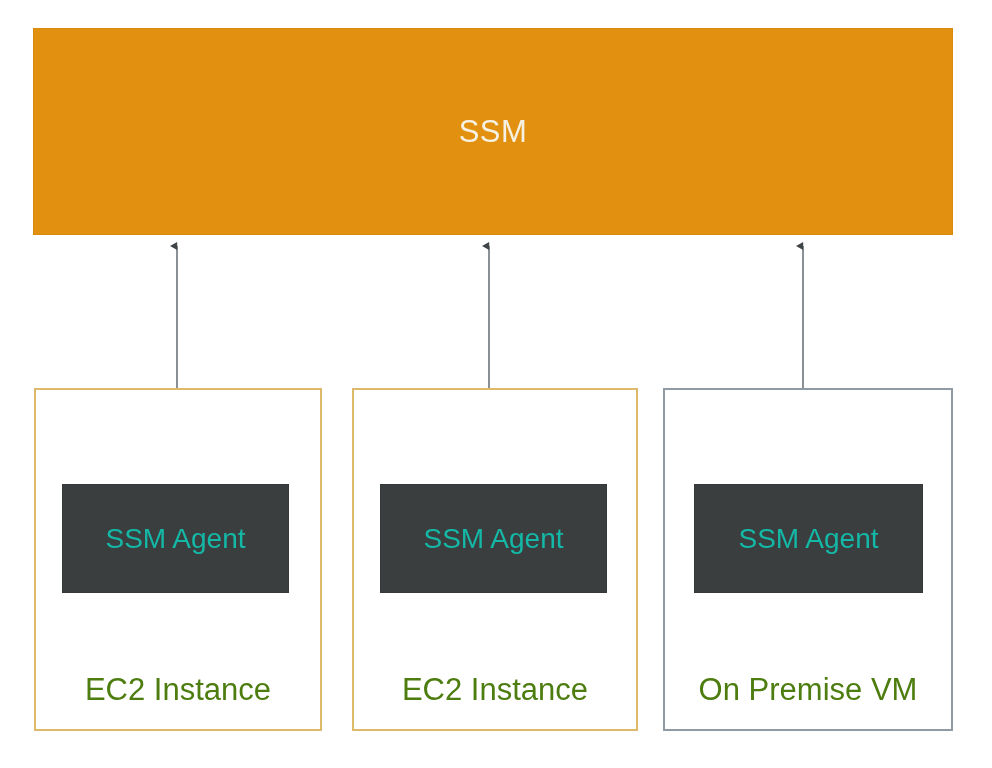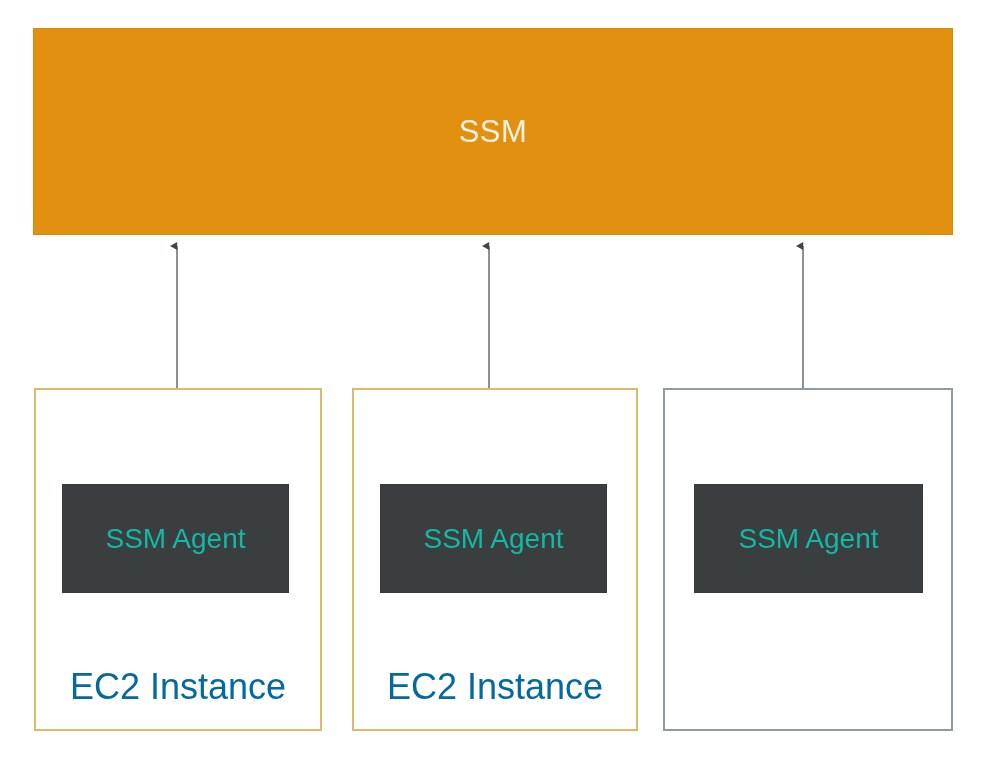--- a/index.html
+++ b/index.html
@@ -87,23 +87,23 @@
   }
 
   
   .host-caption {
     position: absolute;
     left: 0;
     right: 0;
     bottom: 24px;
     text-align: center;
     font-family: "Liberation Sans", sans-serif;
-    font-size: 36px;
+    font-size: 31px;
     font-weight: 400;
-    color: #0369a1;
+    color: #4d7c0f;
     line-height: 1;
     white-space: nowrap;
     user-select: none;
   }
 
   
   .connectors {
     position: absolute;
     left: 0;
     top: 0;
@@ -152,15 +152,16 @@
     <div class="agent-box agent-box-2">
       <span class="agent-label">SSM Agent</span>
     </div>
     <div class="host-caption">EC2 Instance</div>
   </div>
 
   <div class="host-box host-box-3 border-gray">
     <div class="agent-box agent-box-3">
       <span class="agent-label">SSM Agent</span>
     </div>
+    <div class="host-caption">On Premise VM</div>
   </div>
 
 </div>
 
 </body></html>

